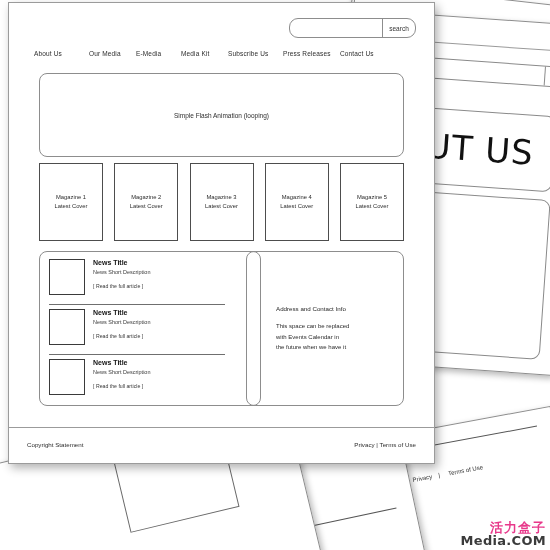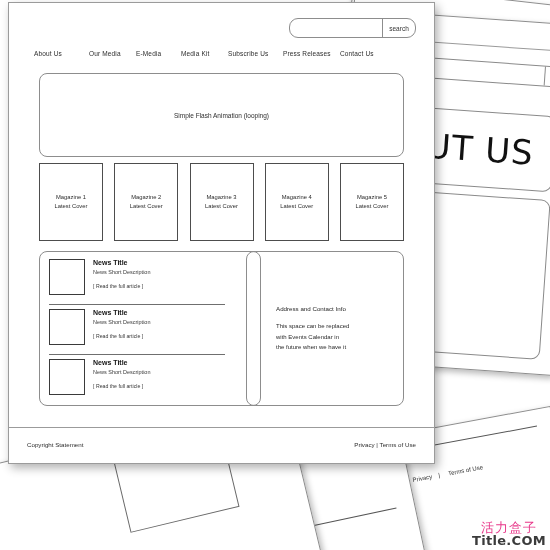--- a/index.html
+++ b/index.html
@@ -141,22 +141,22 @@
   .footer{
     position:absolute;left:0;right:0;top:424px;height:35px;
     border-top:1px solid #9b9b9b;
   }
   .foot-left{position:absolute;left:18px;top:13px;font-size:6.2px;color:#2d2d2d;}
   .foot-right{position:absolute;right:18px;top:13px;font-size:6.2px;color:#2d2d2d;}
   .foot-right a{color:#2d2d2d;text-decoration:none;}
 
   
   .watermark{position:absolute;right:4px;bottom:2px;text-align:right;line-height:1.05;}
-  .wm-cn{font-size:13px;font-weight:normal;color:#e8398b;letter-spacing:1px;
-    font-family:"DejaVu Sans","Liberation Sans",sans-serif;text-align:center;}
+  .wm-cn{font-size:13px;font-weight:bold;color:#e8398b;letter-spacing:1px;
+    font-family:"DejaVu Sans","Liberation Sans",sans-serif;}
   .wm-en{font-size:13px;font-weight:bold;color:#3b3b3b;letter-spacing:.3px;
     font-family:"DejaVu Sans","Liberation Sans",sans-serif;}
 </style>
 </head>
 <body>
 
 <div class="stage">
 
   <div class="sheet" id="sheet-r3"></div>
   <div class="sheet" id="sheet-r2"></div>
@@ -310,16 +310,16 @@
       <div class="foot-right">
         <a href="#">Privacy</a>
         <span>|</span>
         <a href="#">Terms of Use</a>
       </div>
     </div>
   </div>
 
   <div class="watermark">
     <div class="wm-cn">活力盒子</div>
-    <div class="wm-en">Title.COM</div>
+    <div class="wm-en">Media.COM</div>
   </div>
 
 </div>
 
 </body></html>

